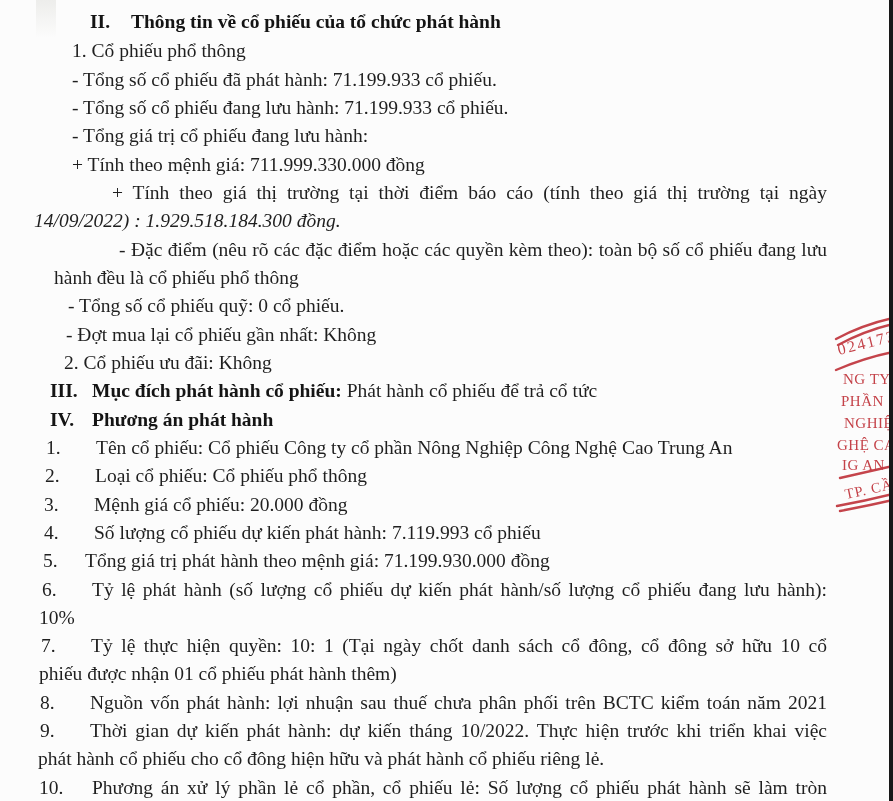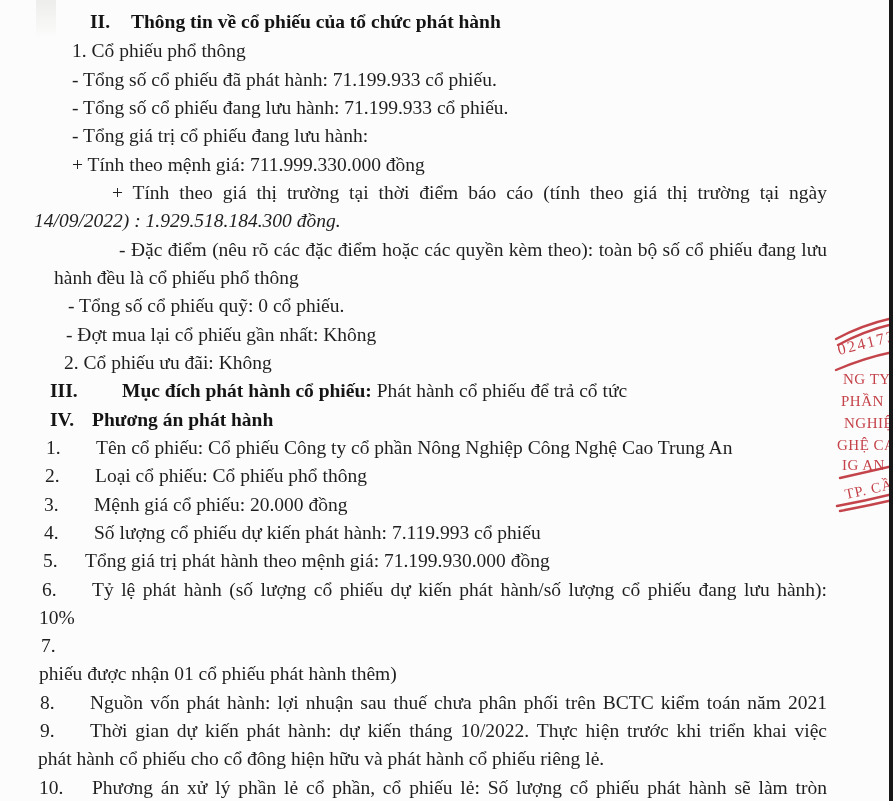--- a/index.html
+++ b/index.html
@@ -62,21 +62,21 @@
         <span class="txt nw" style="margin-left: 62px;">- Tổng số cổ phiếu quỹ: 0 cổ phiếu.</span>
       </div>
       <div class="line" style="top: 321px;">
         <span class="txt nw" style="margin-left: 60px;">- Đợt mua lại cổ phiếu gần nhất: Không</span>
       </div>
       <div class="line" style="top: 349px;">
         <span class="txt nw" style="margin-left: 58px;">2. Cổ phiếu ưu đãi: Không</span>
       </div>
       <div class="line" style="top: 377px;">
         <span class="num b" style="left: 44px;">III.</span>
-        <span class="txt nw" style="margin-left: 116px;"><b>Mục đích phát hành cổ phiếu:</b> Phát hành cổ phiếu để trả cổ tức</span>
+        <span class="txt nw" style="margin-left: 86px;"><b>Mục đích phát hành cổ phiếu:</b> Phát hành cổ phiếu để trả cổ tức</span>
       </div>
       <div class="line bold" style="top: 406px;">
         <span class="num b" style="left: 44px;">IV.</span>
         <span class="txt nw" style="margin-left: 86px;">Phương án phát hành</span>
       </div>
       <div class="line" style="top: 434px;">
         <span class="num" style="left: 40px;">1.</span>
         <span class="txt nw" style="margin-left: 90px;">Tên cổ phiếu: Cổ phiếu Công ty cổ phần Nông Nghiệp Công Nghệ Cao Trung An</span>
       </div>
       <div class="line" style="top: 462px;">
@@ -97,20 +97,21 @@
       </div>
       <div class="line" style="top: 576px;">
         <span class="num" style="left: 36px;">6.</span>
         <span class="txt just" style="margin-left: 86px; margin-right: 66px;">Tỷ lệ phát hành (số lượng cổ phiếu dự kiến phát hành/số lượng cổ phiếu đang lưu hành):</span>
       </div>
       <div class="line" style="top: 604px;">
         <span class="txt nw" style="margin-left: 33px;">10%</span>
       </div>
       <div class="line" style="top: 632px;">
         <span class="num" style="left: 35px;">7.</span>
+        <span class="txt just" style="margin-left: 85px; margin-right: 66px;">Tỷ lệ thực hiện quyền: 10: 1 (Tại ngày chốt danh sách cổ đông, cổ đông sở hữu 10 cổ</span>
       </div>
       <div class="line" style="top: 660px;">
         <span class="txt nw" style="margin-left: 33px;">phiếu được nhận 01 cổ phiếu phát hành thêm)</span>
       </div>
       <div class="line" style="top: 689px;">
         <span class="num" style="left: 34px;">8.</span>
         <span class="txt just" style="margin-left: 84px; margin-right: 66px;">Nguồn vốn phát hành: lợi nhuận sau thuế chưa phân phối trên BCTC kiểm toán năm 2021</span>
       </div>
       <div class="line" style="top: 717px;">
         <span class="num" style="left: 34px;">9.</span>

